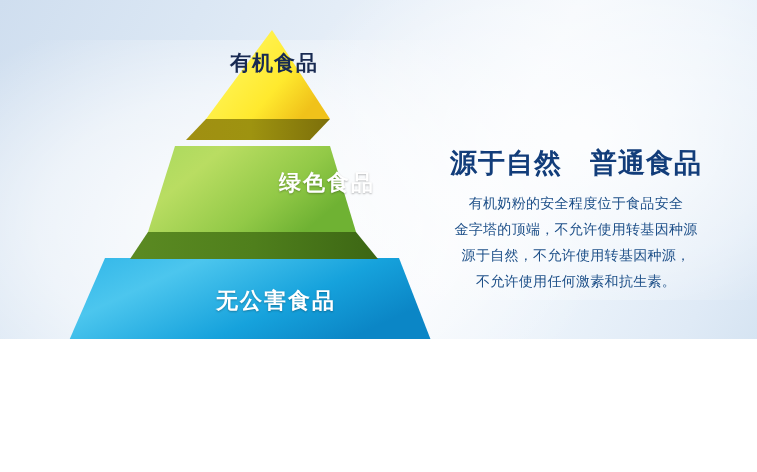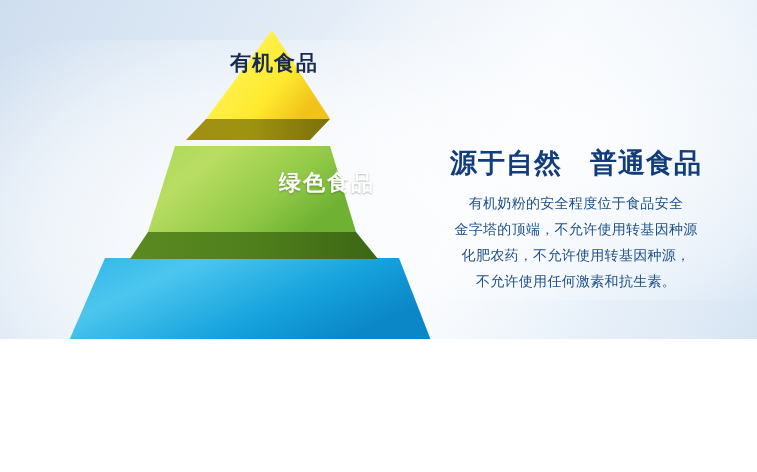--- a/index.html
+++ b/index.html
@@ -176,25 +176,26 @@
     <g>
       <polygon points="206,119 330,119 310,140 186,140" fill="url(#gradYellowSide)"></polygon>
       <polygon points="272,30 330,119 206,119" fill="url(#gradYellow)"></polygon>
     </g>
   </svg>
 
   <div class="layer-label" id="label-top">有机食品</div>
 
   <div class="layer-label" id="label-green">绿色食品</div>
 
+  <div class="layer-label" id="label-blue">无公害食品</div>
 
 
   <div id="right-panel">
     <div id="headline">源于自然　普通食品</div>
     <div id="body-copy">
       <p>有机奶粉的安全程度位于食品安全</p>
       <p>金字塔的顶端，不允许使用转基因种源</p>
-      <p>化肥农药，不允许使用转基因种源，</p>
+      <p>源于自然，不允许使用转基因种源，</p>
       <p>不允许使用任何激素和抗生素。</p>
     </div>
   </div>
 
 </div>
 
 </body></html>

